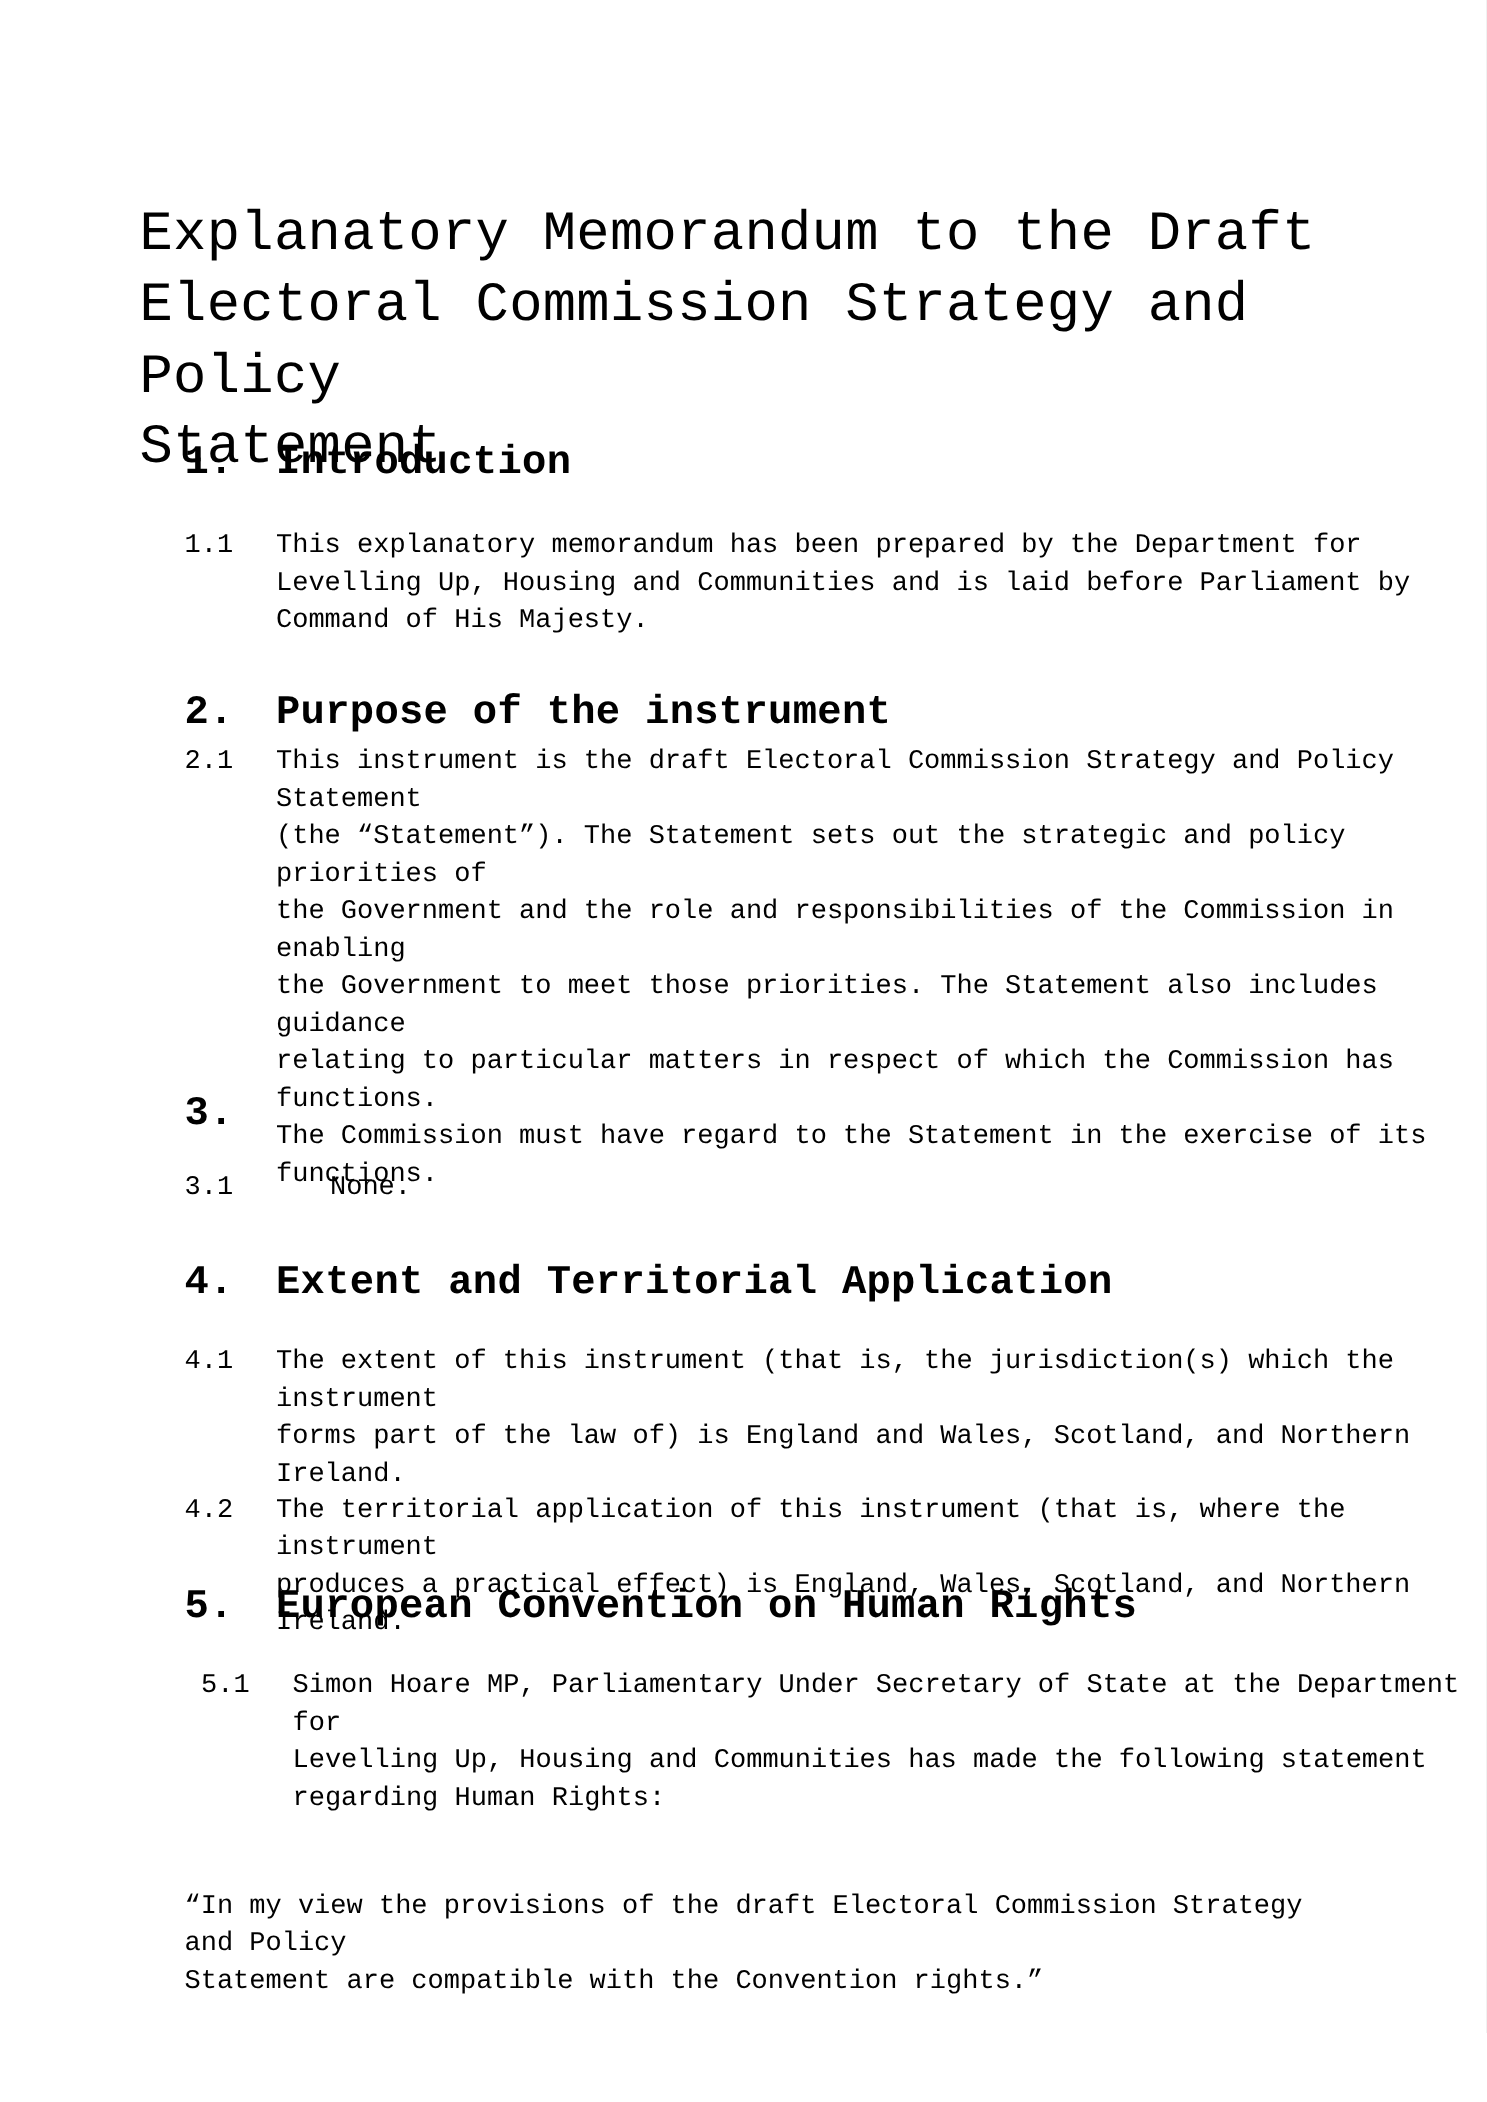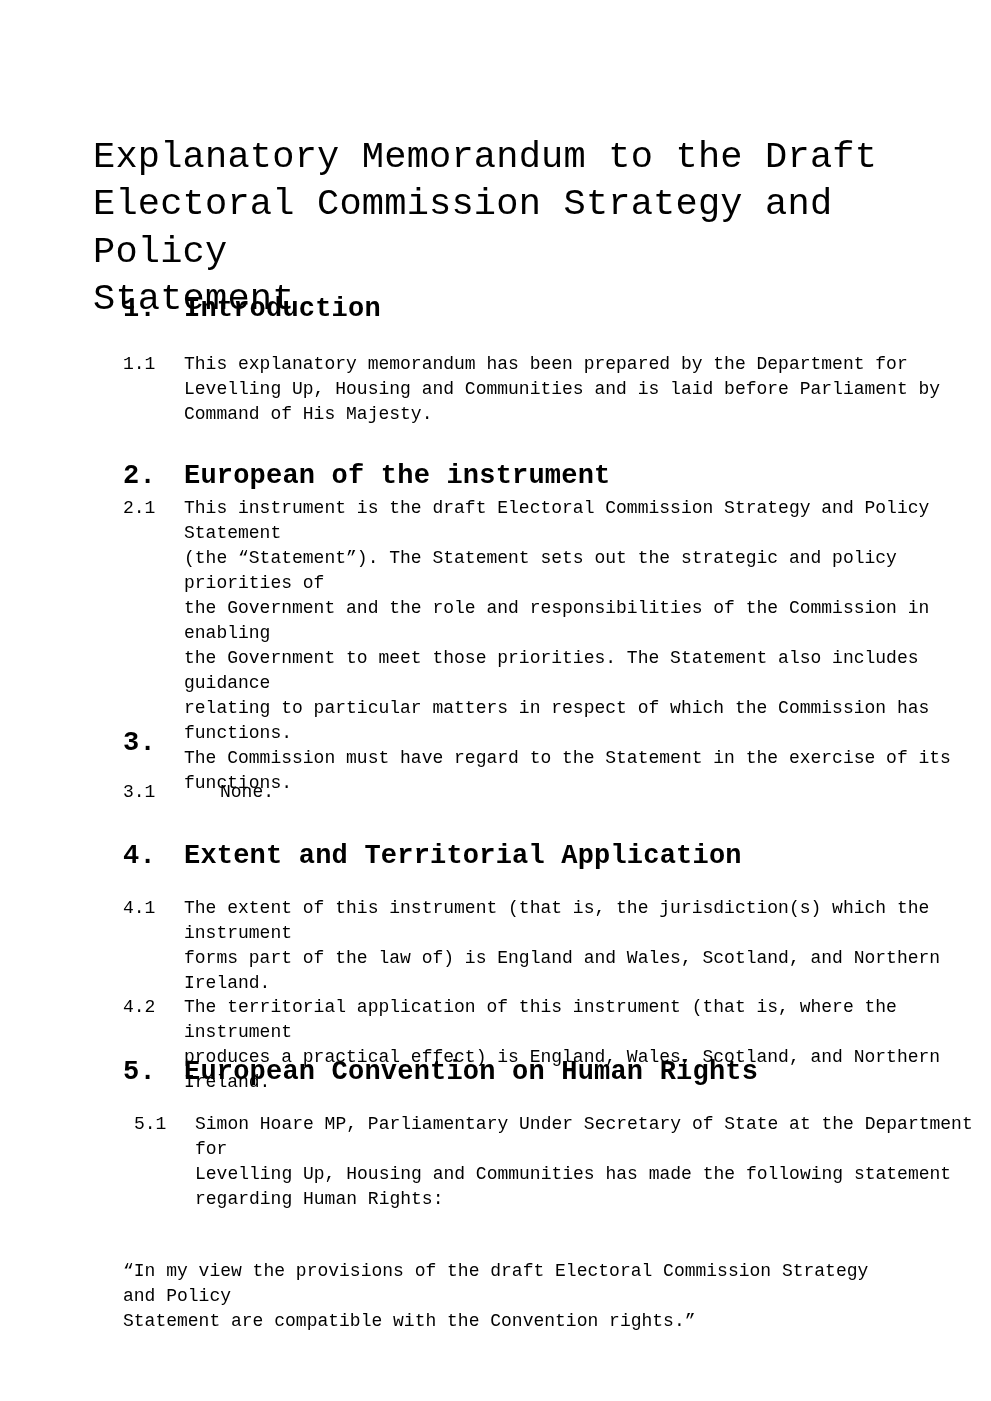--- a/index.html
+++ b/index.html
@@ -81,21 +81,21 @@
   </div>
   <div class="para p11">
     <span class="num">1.1</span>
     <span class="txt">This explanatory memorandum has been prepared by the Department for
 Levelling Up, Housing and Communities and is laid before Parliament by
 Command of His Majesty.</span>
   </div>
 
   <div class="section-heading h2">
     <span class="num">2.</span>
-    <span class="label">European of the instrument</span>
+    <span class="label">Purpose of the instrument</span>
   </div>
   <div class="para p21">
     <span class="num">2.1</span>
     <span class="txt">This instrument is the draft Electoral Commission Strategy and Policy Statement
 (the “Statement”). The Statement sets out the strategic and policy priorities of
 the Government and the role and responsibilities of the Commission in enabling
 the Government to meet those priorities. The Statement also includes guidance
 relating to particular matters in respect of which the Commission has functions.
 The Commission must have regard to the Statement in the exercise of its
 functions.</span>

